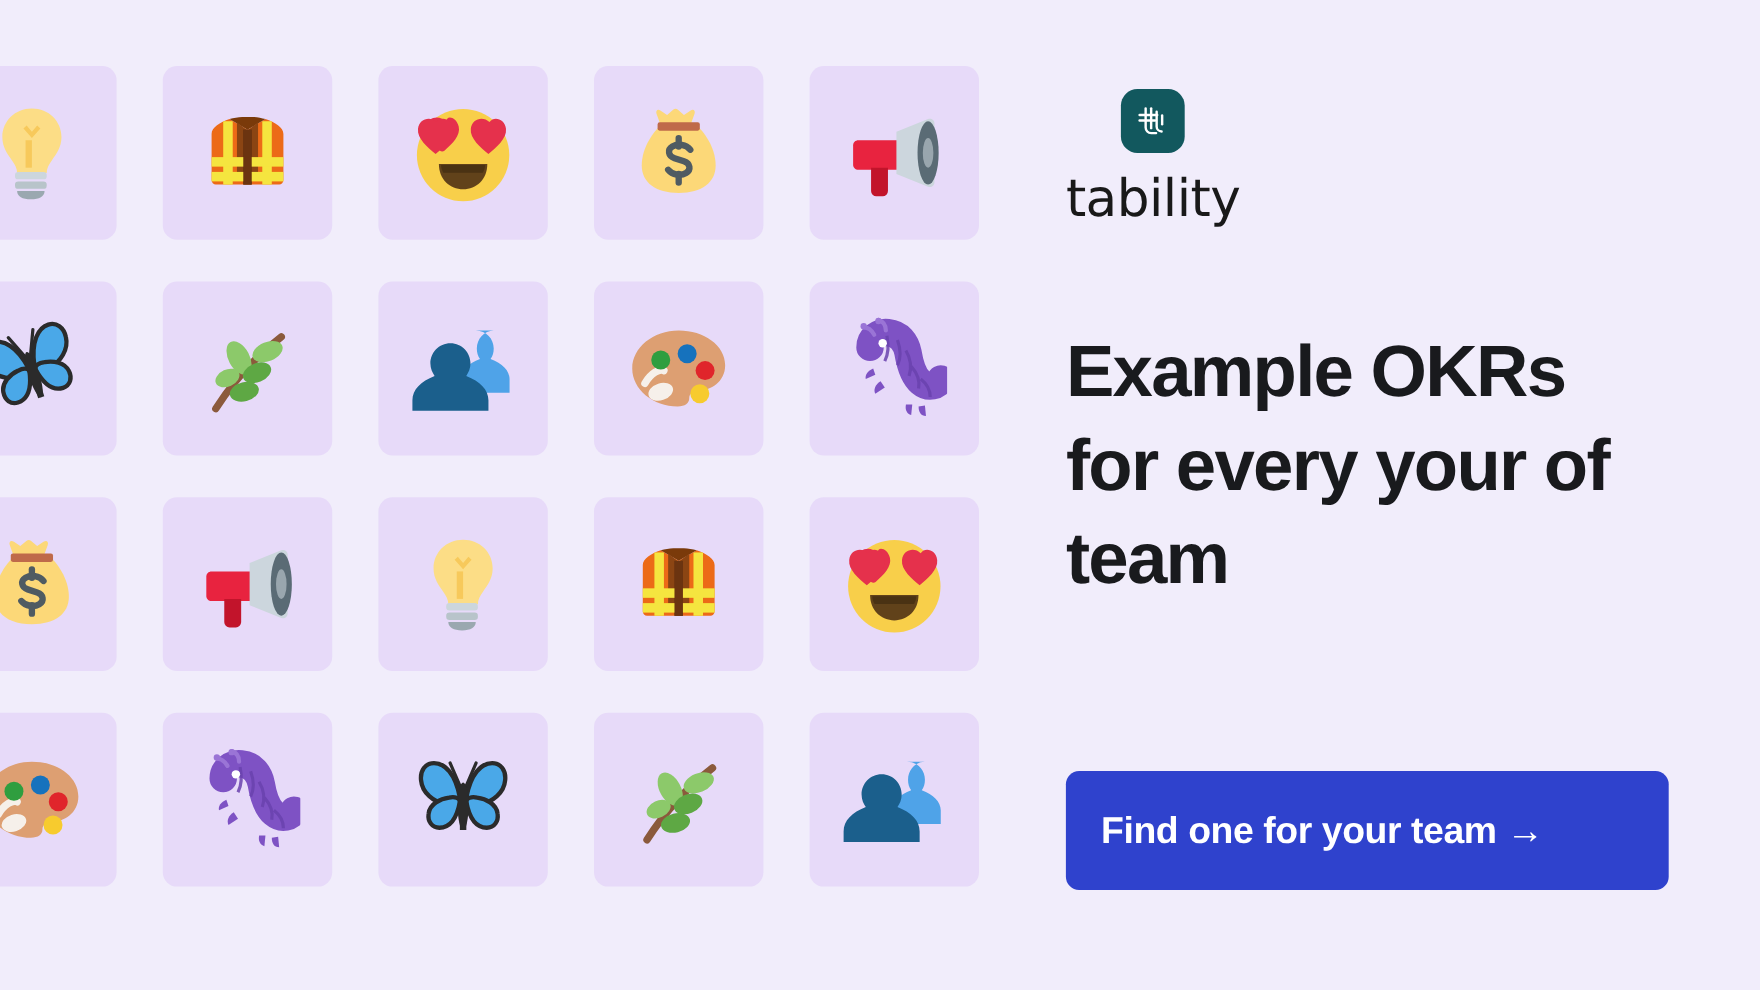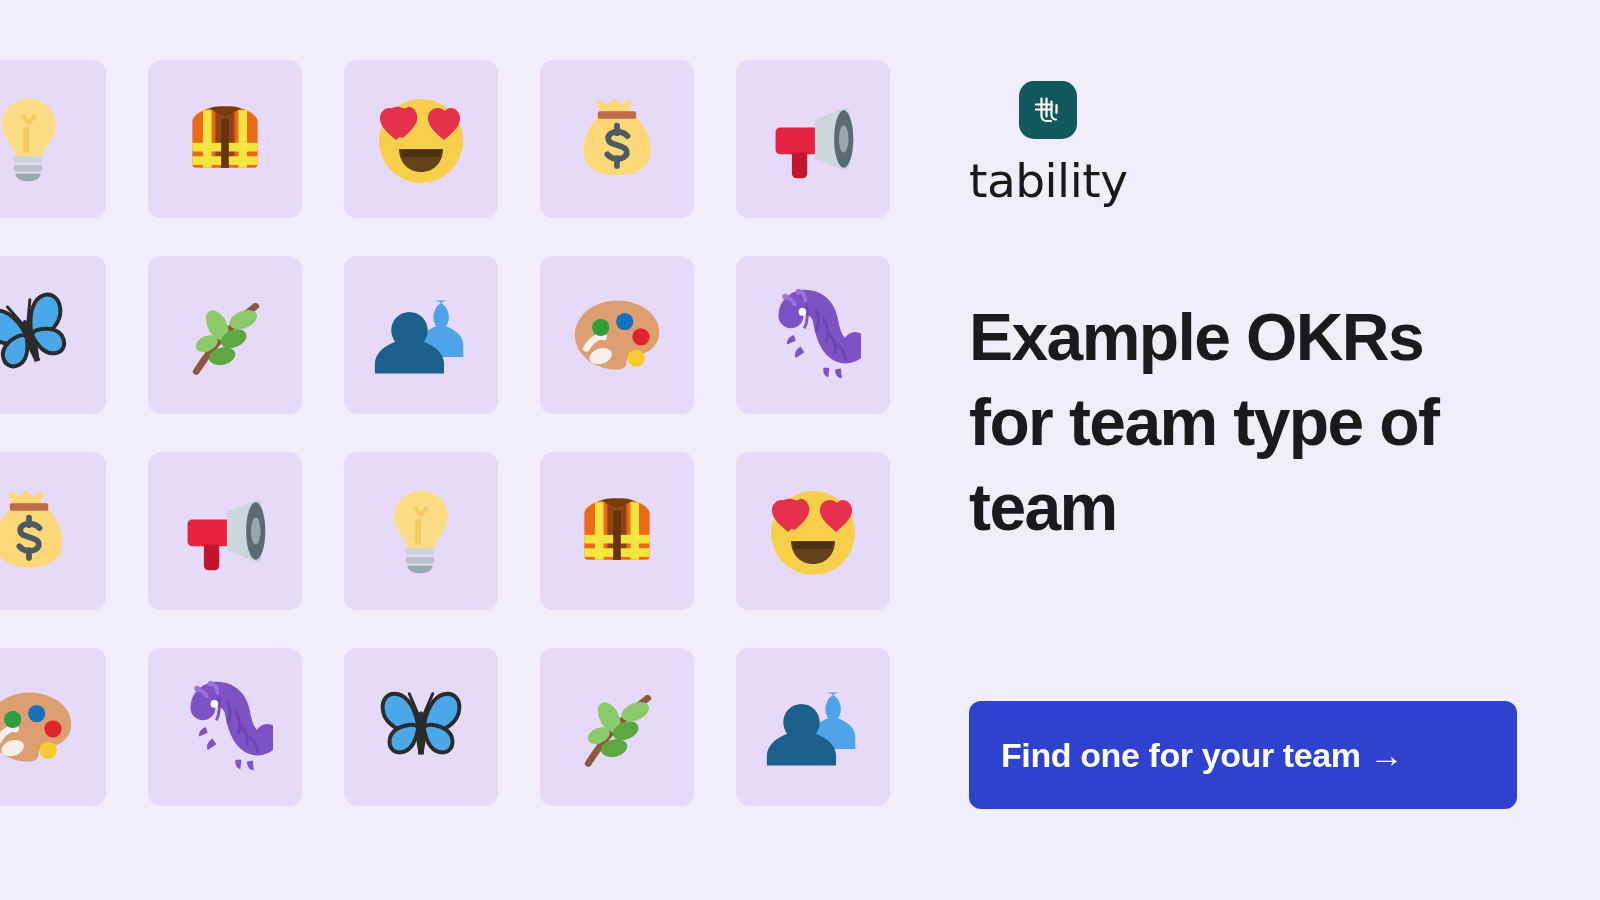--- a/index.html
+++ b/index.html
@@ -438,20 +438,20 @@
             <path d="M11.5 6.5 V24 a5 5 0 0 0 5 5 H21"></path>
             <path d="M16.5 6.5 V24.5"></path>
             <path d="M21.5 9.5 V23 a4.5 4.5 0 0 0 4.5 4.5"></path>
             <path d="M26.5 13 V21"></path>
           </g>
         </svg>
       </div>
       <div id="brand-name">tability</div>
     </div>
 
-    <h1 id="headline">Example OKRs for team type of team</h1>
+    <h1 id="headline">Example OKRs for every your of team</h1>
 
     <button id="cta-button">
       <span id="cta-label">Find one for your team →</span>
     </button>
 
   </div>
 </div>
 
 </body></html>

